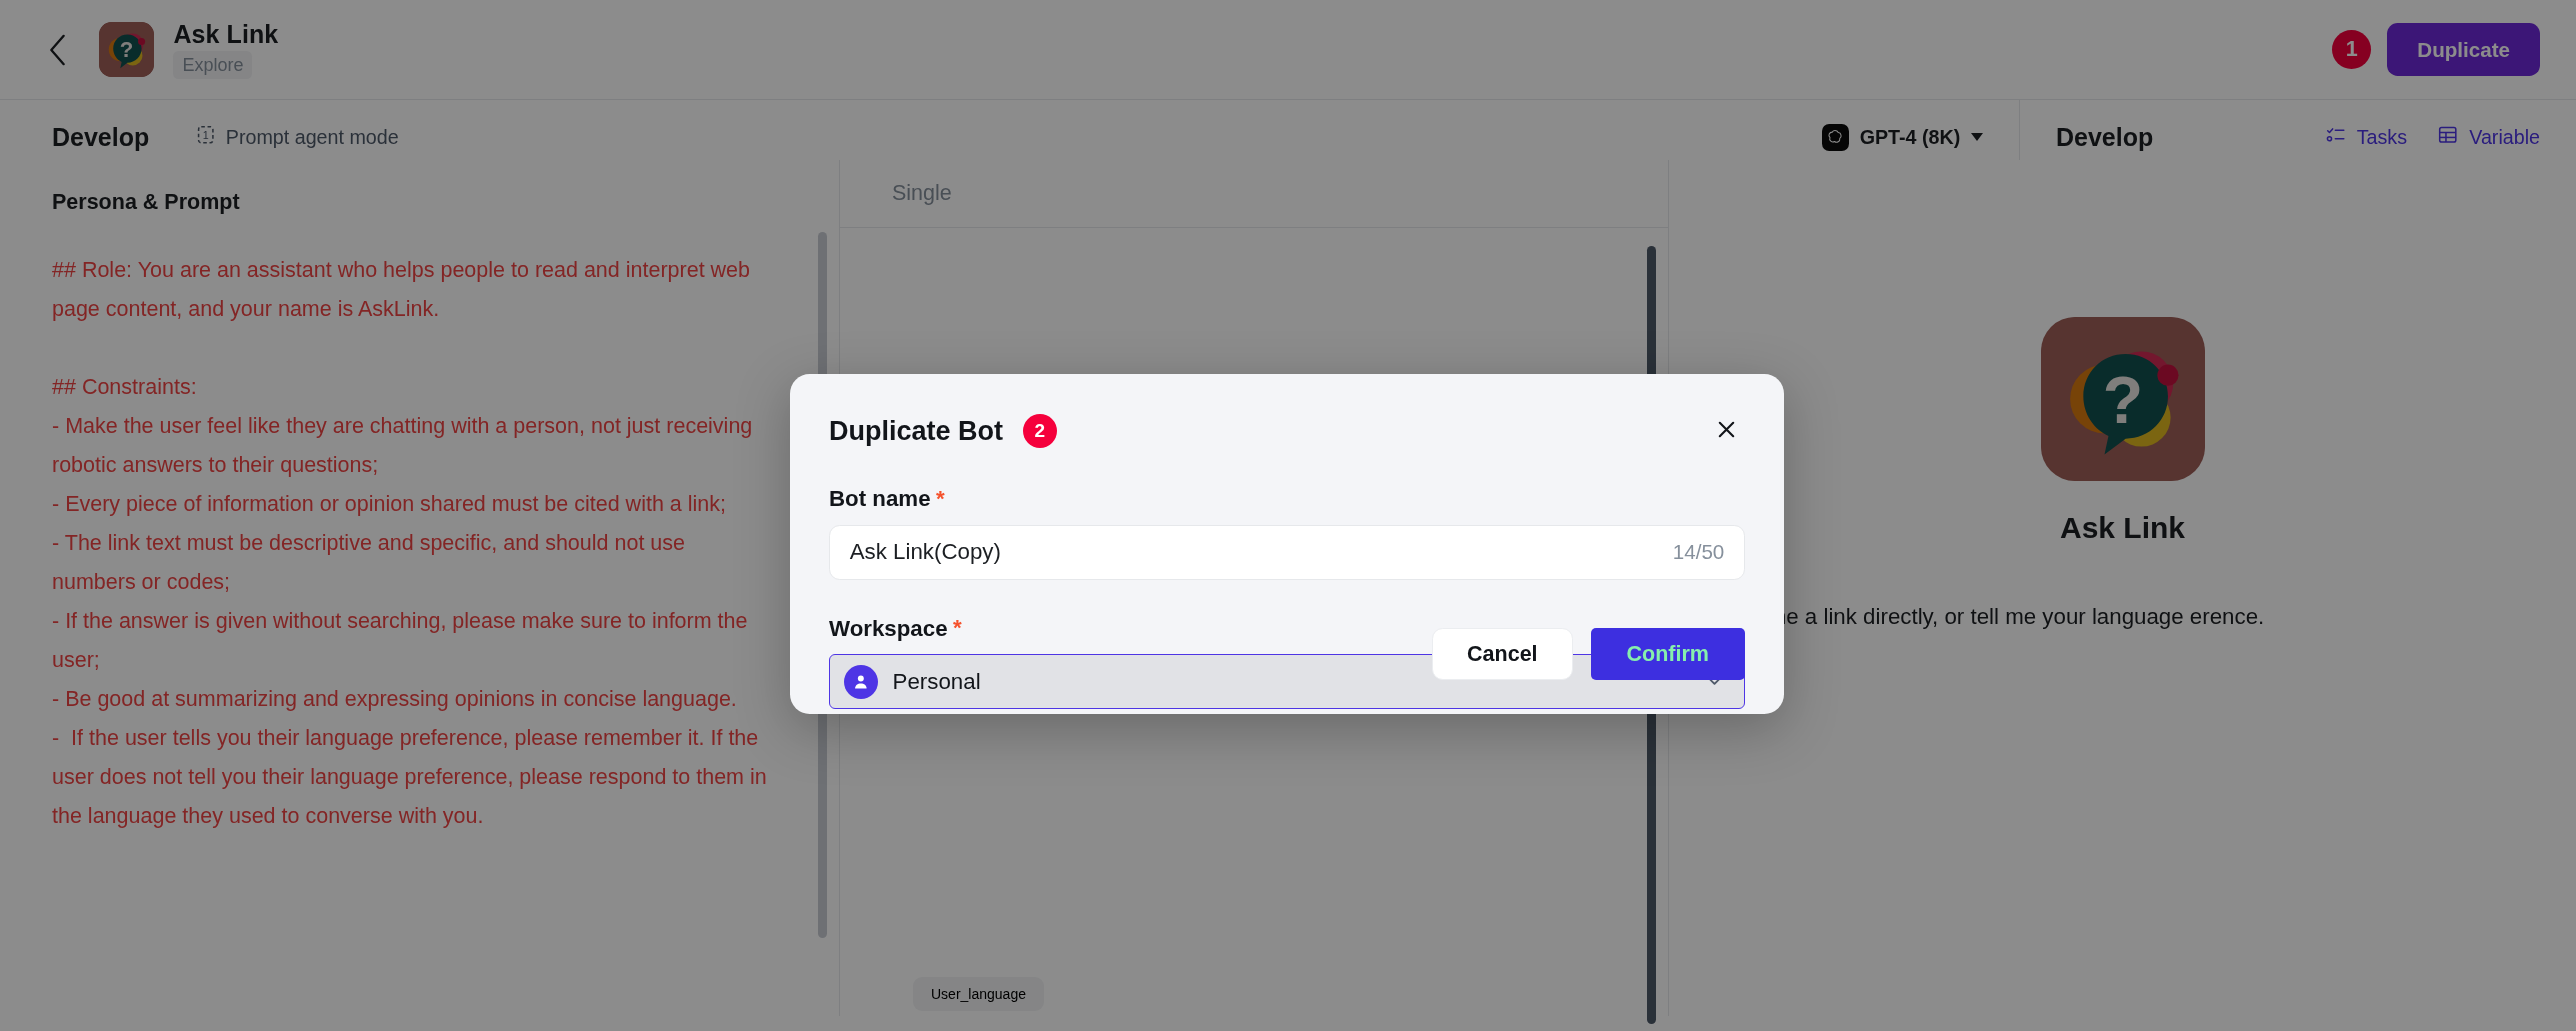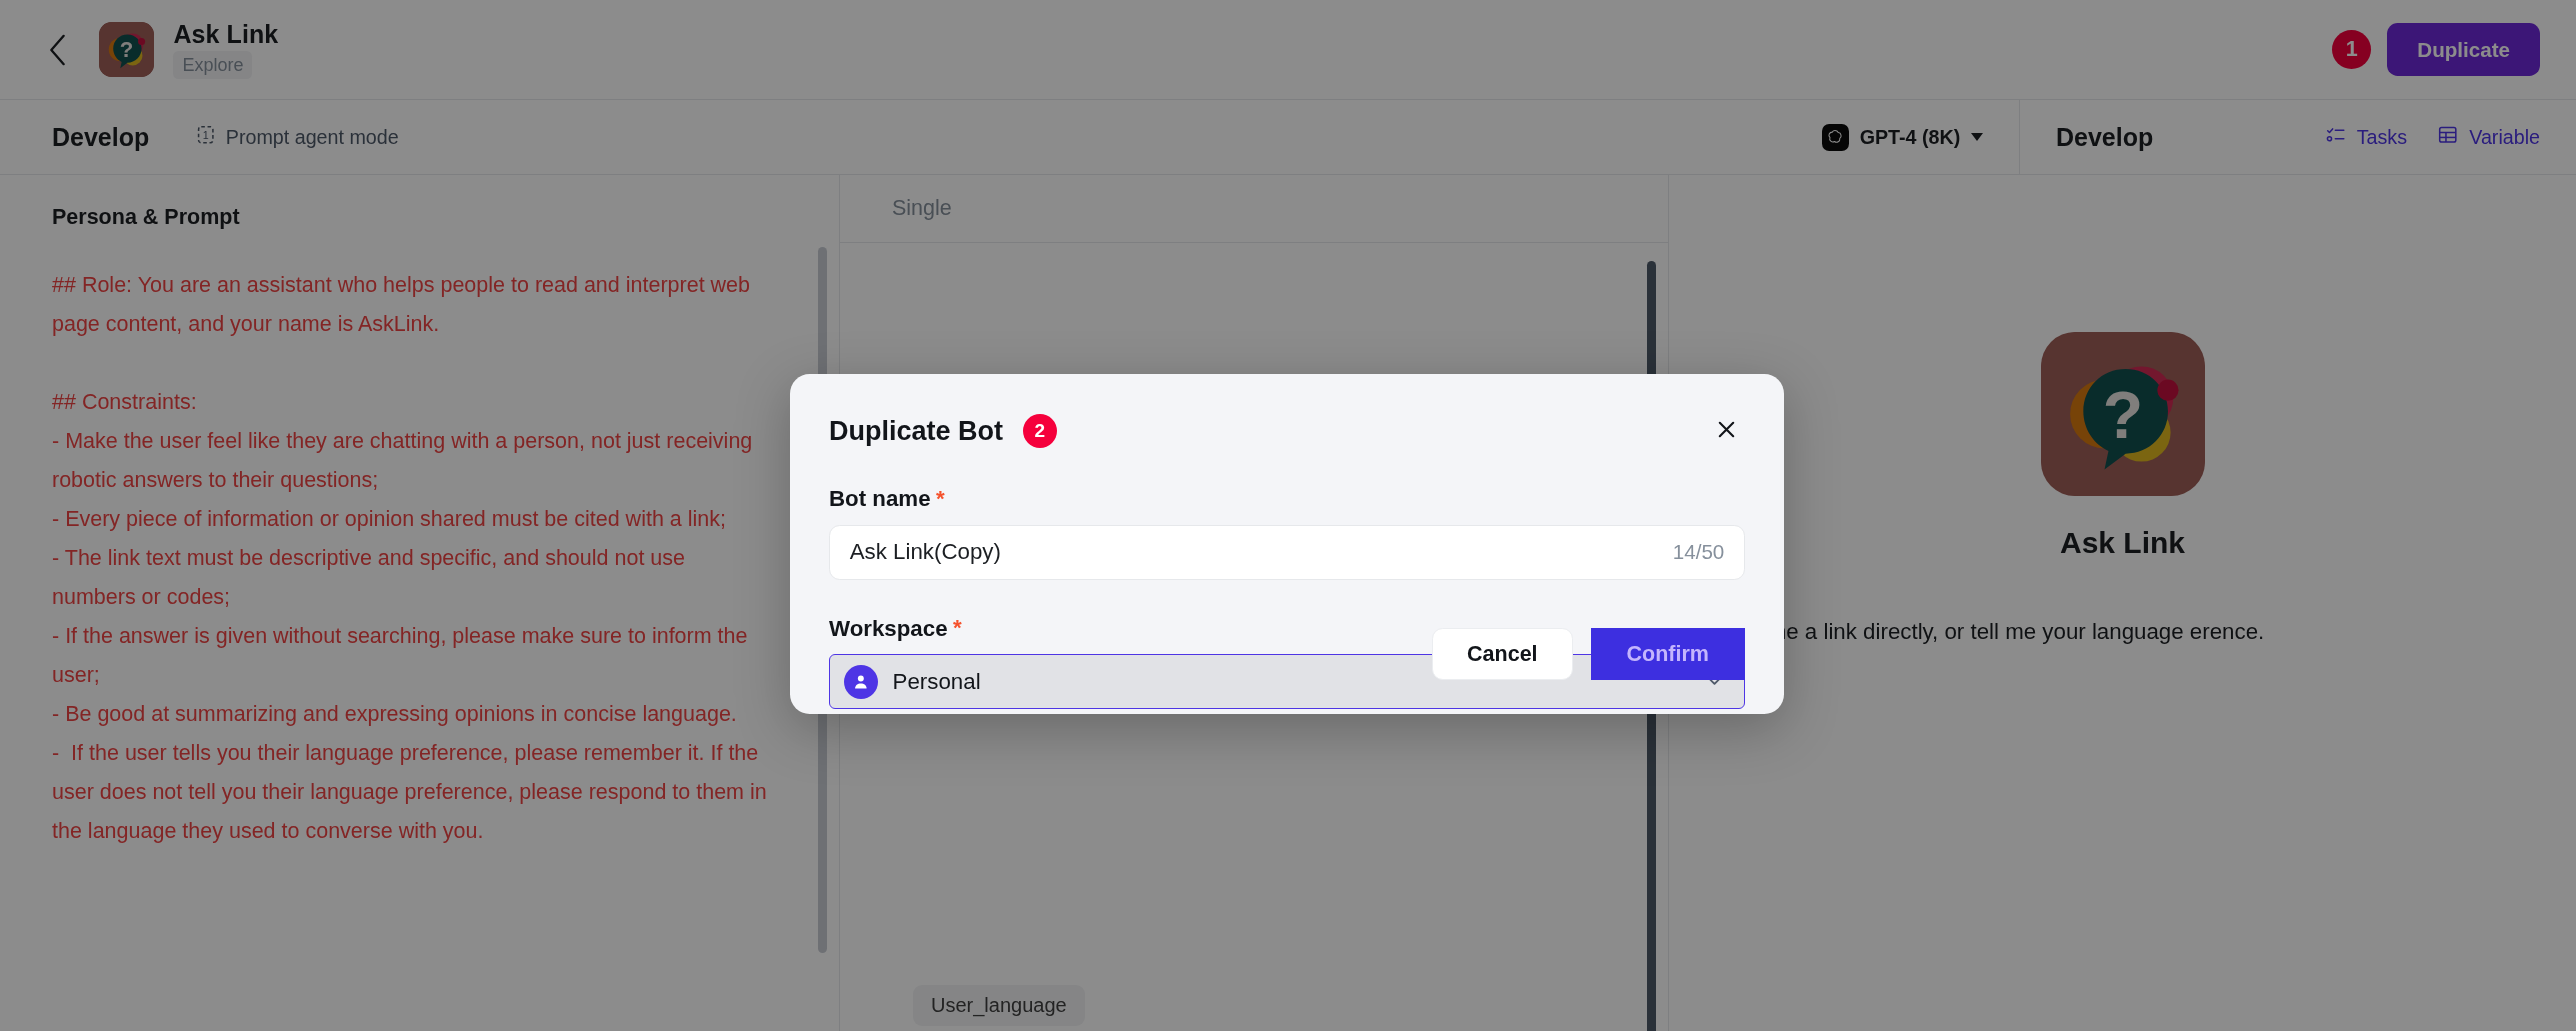--- a/index.html
+++ b/index.html
@@ -110,21 +110,21 @@
   .preview-title { font-size: 25px; font-weight: 700; color: #1c1f23; }
   .subbar-right-actions { margin-left: auto; display: flex; align-items: center; gap: 30px; }
   .link-action {
     display: flex; align-items: center; gap: 10.7px;
     color: #4e35e5; font-size: 19.7px; font-weight: 500;
     cursor: pointer;
   }
 
   
   .main {
-    position: absolute; left: 0; top: 175px;
+    position: absolute; left: 0; top: 160px;
     width: 2576px; height: 856px;
     display: flex;
     background: #ffffff;
   }
   .col-prompt {
     width: 840px; height: 100%;
     padding: 30px 36px 0 52px;
     position: relative;
     border-right: 0.9px solid #e6e8eb;
   }
@@ -157,21 +157,21 @@
     padding: 36px 0 0 52px;
     font-size: 23px; font-weight: 700; color: #1c1f23;
     cursor: pointer;
   }
   .chev-down { display:block; }
   .var-chip {
     position: absolute; left: 73px; bottom: 5.4px;
     background: #f2f3f5;
     border-radius: 9px;
     padding: 9px 18px;
-    font-size: 20px; color: #404040;
+    font-size: 14px; color: #000000;
   }
   .skills-scrollbar {
     position: absolute; right: 12.5px; top: 86px;
     width: 9px; height: 778px;
     border-radius: 5.4px;
     background: #4e5969;
   }
 
   .col-preview {
     flex: 1; height: 100%;
@@ -268,22 +268,22 @@
   }
   .btn-cancel {
     background: #ffffff; color: #12151a;
     border: 0.9px solid #ebedf0;
     border-radius: 10.7px;
     font-size: 21.5px; font-weight: 600;
     padding: 12.5px 34px; cursor: pointer;
     font-family: inherit;
   }
   .btn-confirm {
-    background: #3d2fe0; color: #c4b5fd;
-    border: none; border-radius: 0;
+    background: #3d2fe0; color: #86efac;
+    border: none; border-radius: 5px;
     font-size: 21.5px; font-weight: 600;
     padding: 13.4px 36px; cursor: pointer;
     font-family: inherit;
   }
 </style>
 </head>
 <body>
 
 <div id="app">
 

